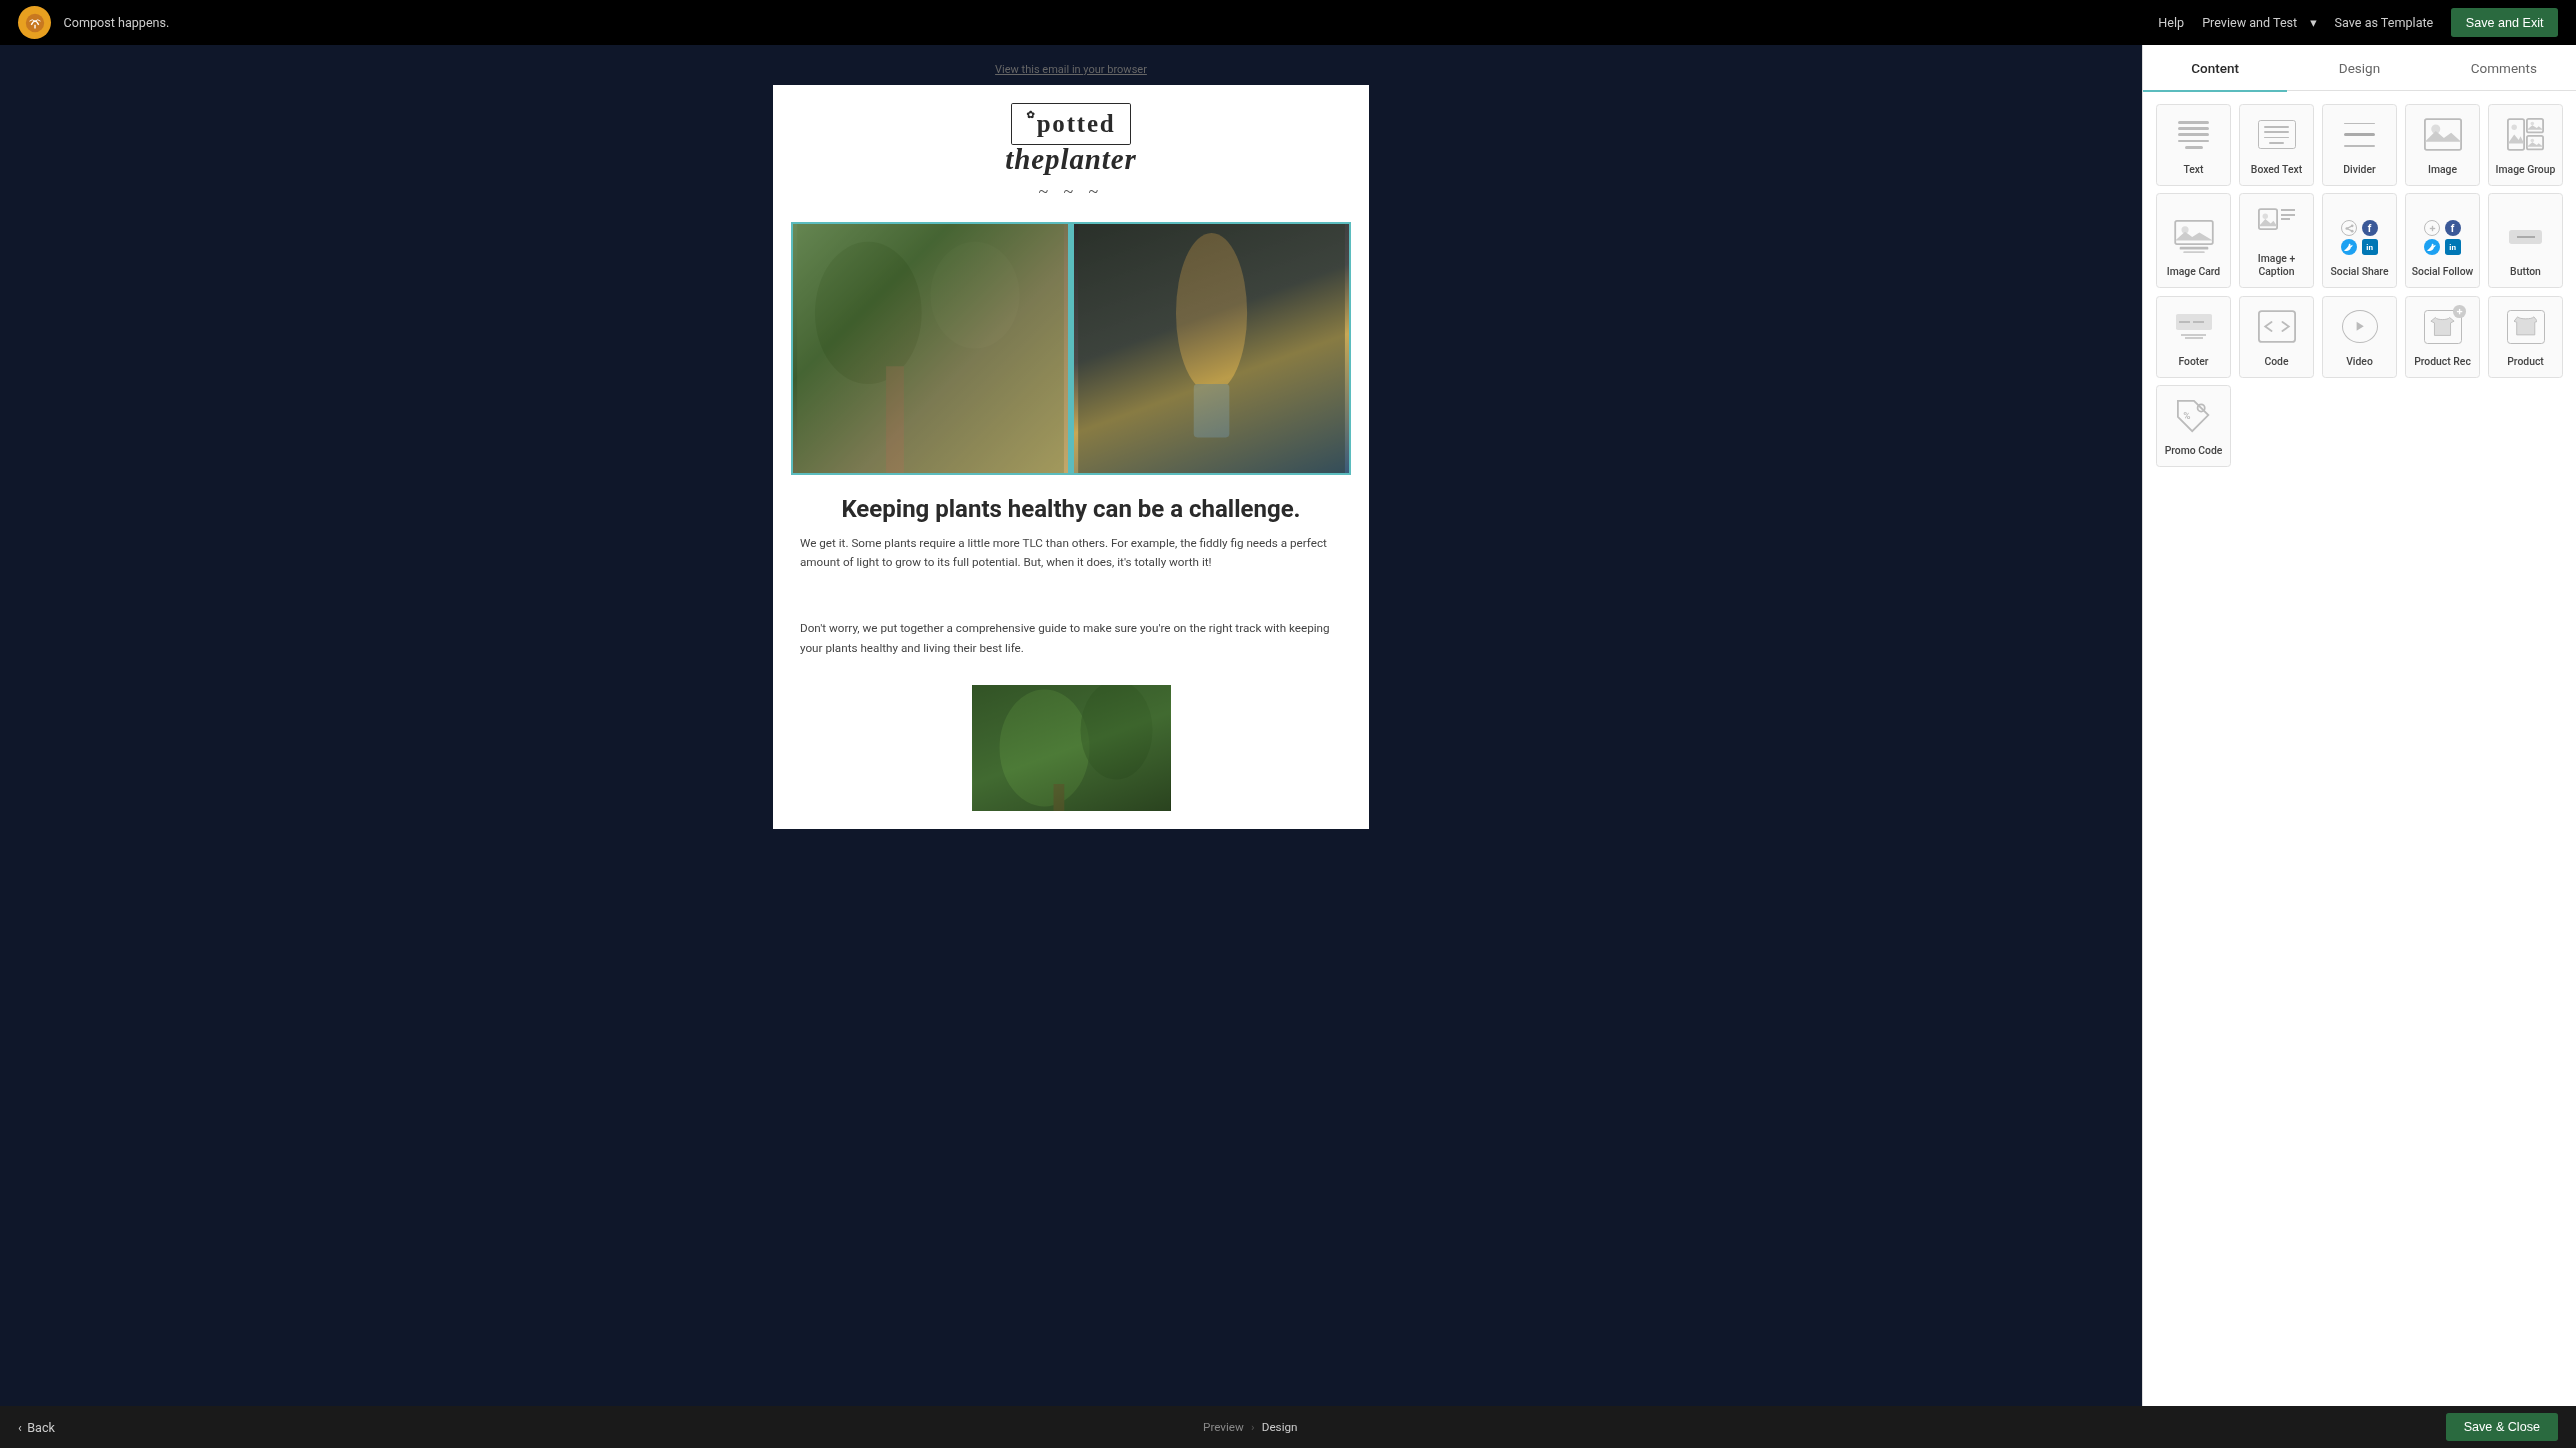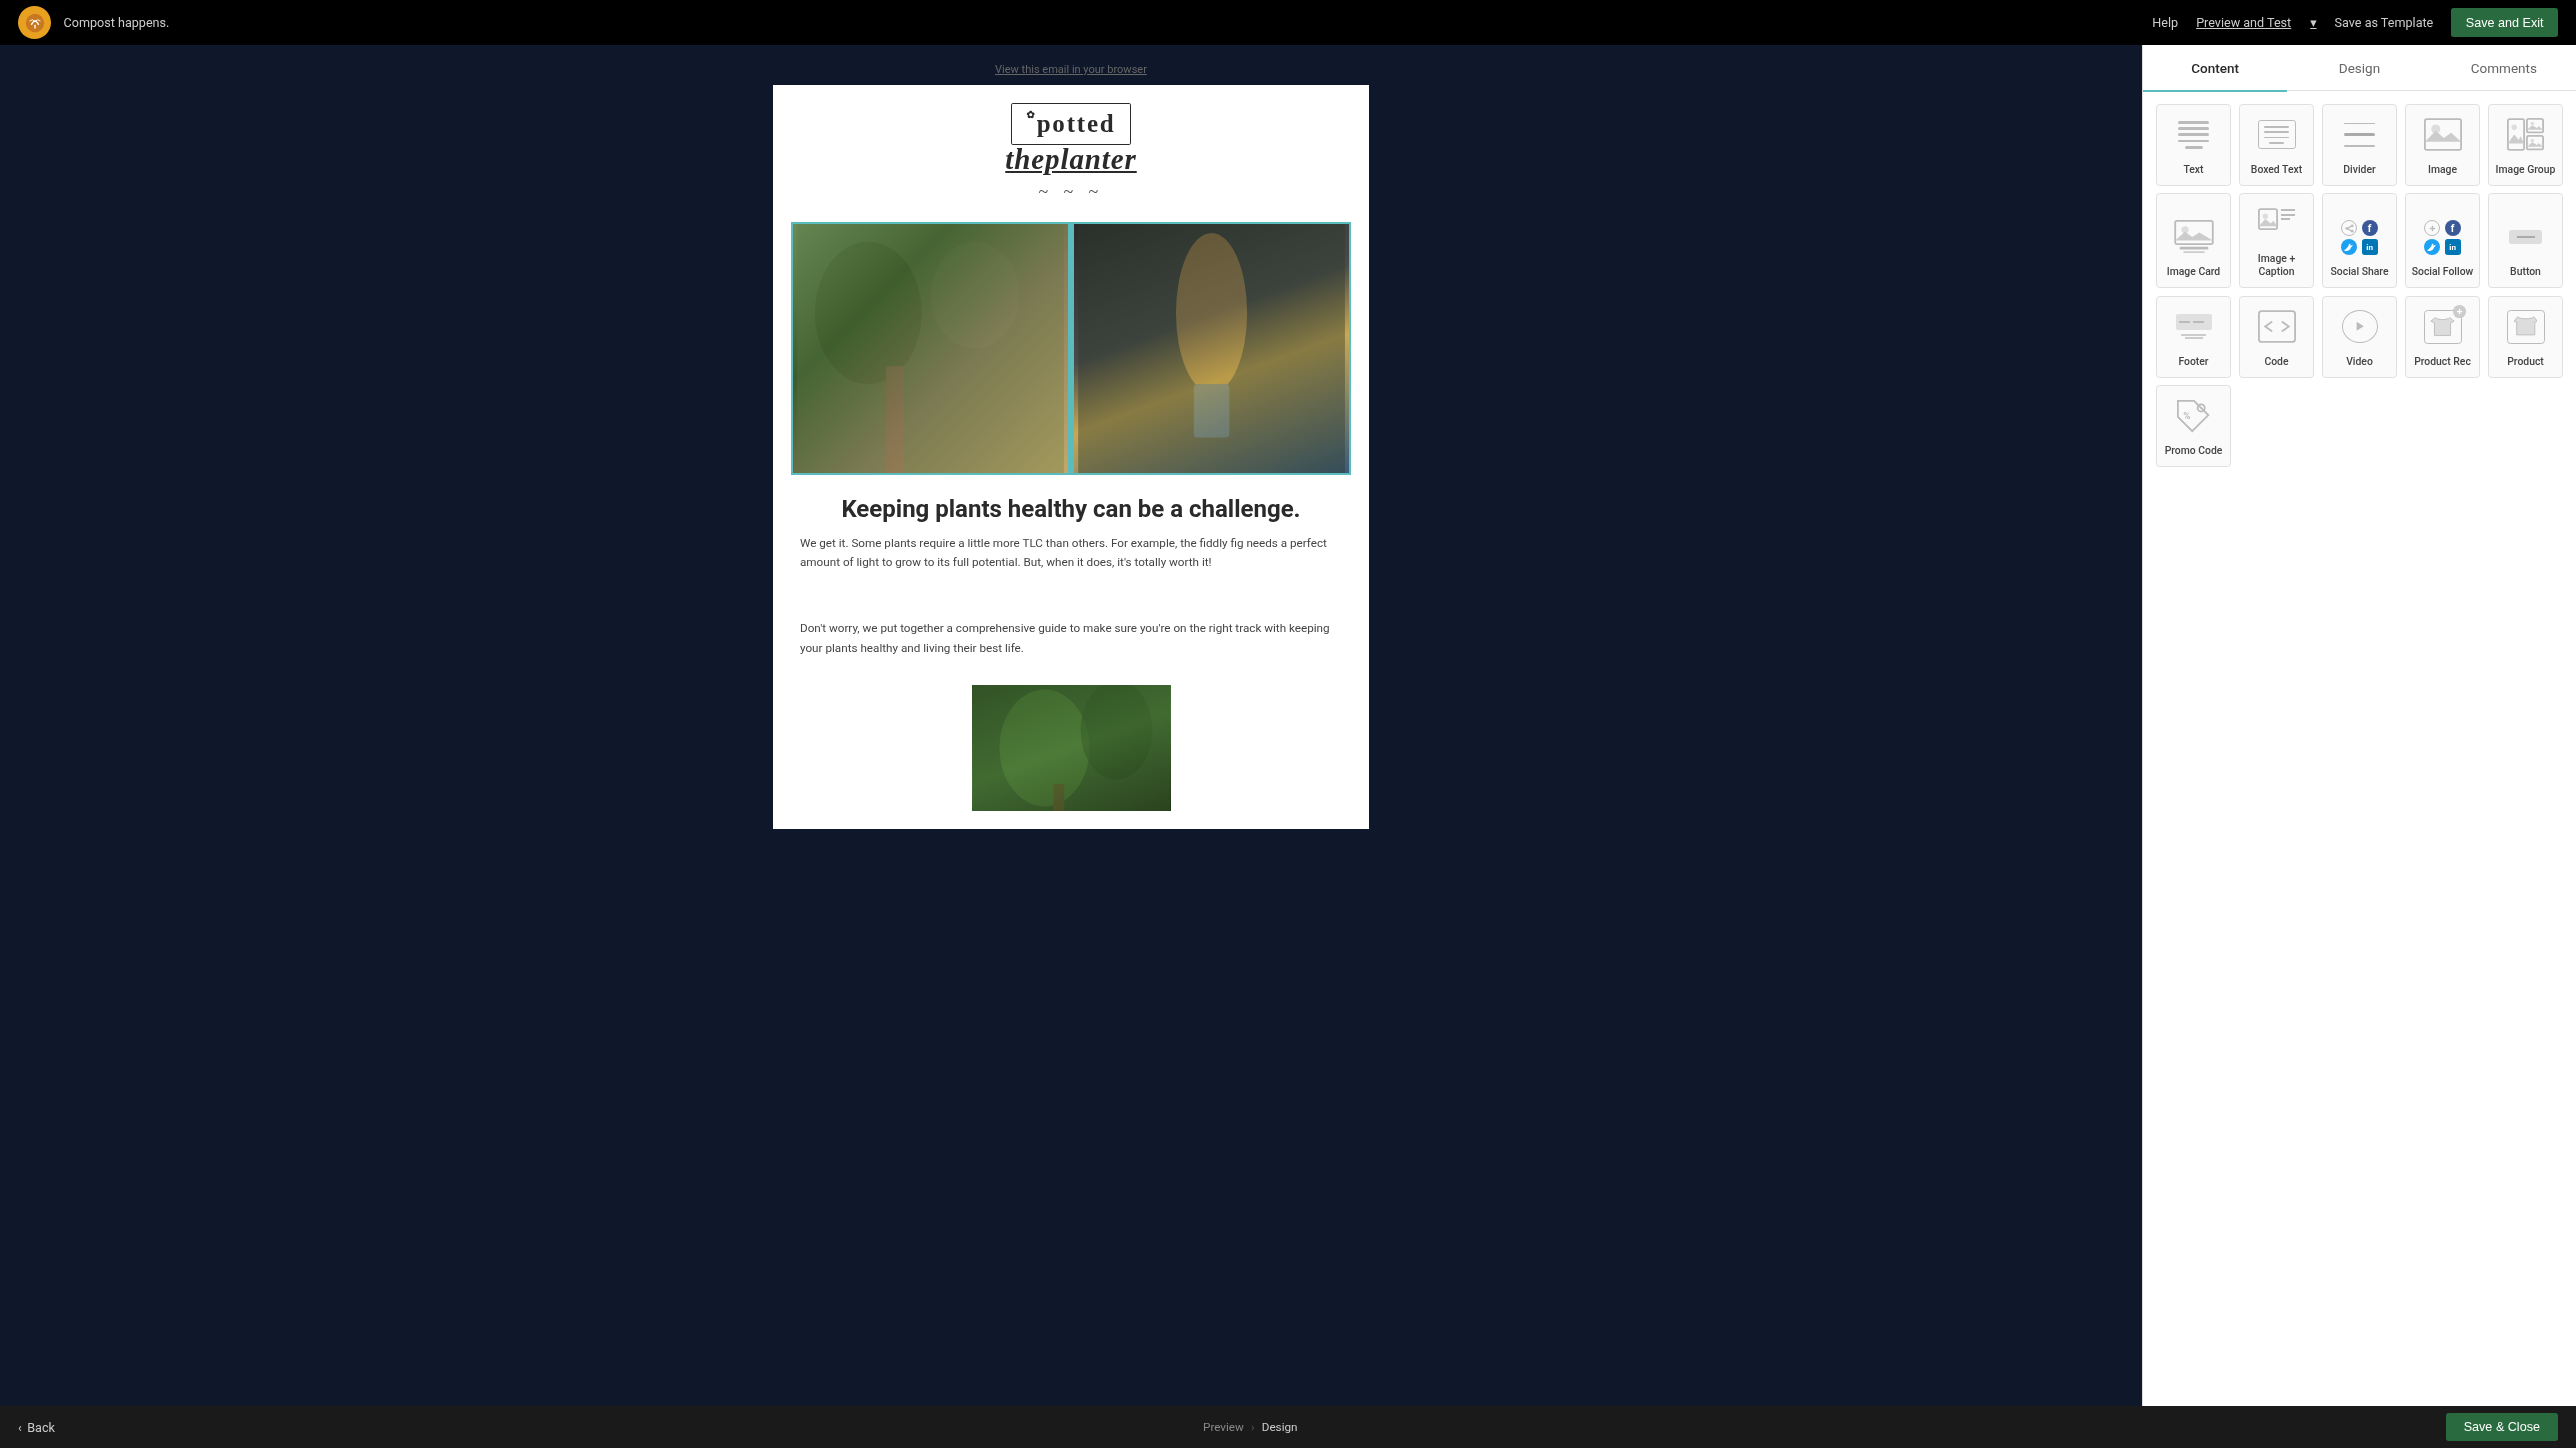--- a/index.html
+++ b/index.html
@@ -19,21 +19,21 @@
     #top-nav .logo {
       width: 33px; height: 33px; border-radius: 50%;
       background: #e8a020;
       display: flex; align-items: center; justify-content: center;
       color: white; font-weight: bold; font-size: 12.6px; flex-shrink: 0;
     }
     #top-nav .brand-name { color: #ccc; font-size: 12.6px; }
     #top-nav .right { display: flex; align-items: center; gap: 18px; }
     #top-nav .nav-link { color: #ccc; font-size: 12.6px; cursor: pointer; text-decoration: none; margin-left: 44px; }
     #top-nav .preview-btn {
-      color: #ccc; font-size: 12.6px; cursor: pointer; display: flex; align-items: center; gap: 19px; text-decoration: underline;
+      color: #ccc; font-size: 12.6px; cursor: pointer; display: flex; align-items: center; gap: 13px;
     }
     #top-nav .save-template-btn { color: #ccc; font-size: 12.6px; cursor: pointer; }
     #top-nav .save-exit-btn {
       background: #2a6a3f; color: white; font-size: 12.6px; padding: 7.2px 14.5px;
       border: none; cursor: pointer; border-radius: 2.7px;
     }
 
     
     #main { display: flex; flex: 1; overflow: hidden; }
 
@@ -231,21 +231,21 @@
   <div id="preview-area">
     <a id="view-in-browser">View this email in your browser</a>
 
     <div id="email-container">
 
       <div class="email-header">
         <div style="font-family: Georgia, 'Times New Roman', serif; font-size: 11.7px; text-align:center; line-height:1.3; color:#2a2a2a;">
           <div style="font-size:25px; font-weight:bold; letter-spacing:1.8px; border: 1.8px solid #2a2a2a; display:inline-block; padding: 3.6px 14.5px; border-radius:1.8px;">
             <span style="font-size:10px; vertical-align:top;">✿</span>potted
           </div>
-          <div style="font-size:29px; font-style:italic; font-weight:bold; letter-spacing:0.9px; margin-top:-3.6px;text-decoration:underline;">theplanter</div>
+          <div style="font-size:29px; font-style:italic; font-weight:bold; letter-spacing:0.9px; margin-top:-3.6px;">theplanter</div>
           <div style="font-size:18px; letter-spacing:5.4px; color:#555; margin-top:1.8px;">~ ~ ~</div>
         </div>
       </div>
 
       <div class="email-images-row">
         <div class="email-img-placeholder img-left img-border-teal">
 
           <svg width="100%" height="100%" viewBox="0 0 300 280" style="position:absolute;top:0;left:0;" opacity="0.3">
             <rect width="300" height="280" fill="#5a7a40"></rect>
             <ellipse cx="80" cy="100" rx="60" ry="80" fill="#3a5a20" opacity="0.7"></ellipse>

